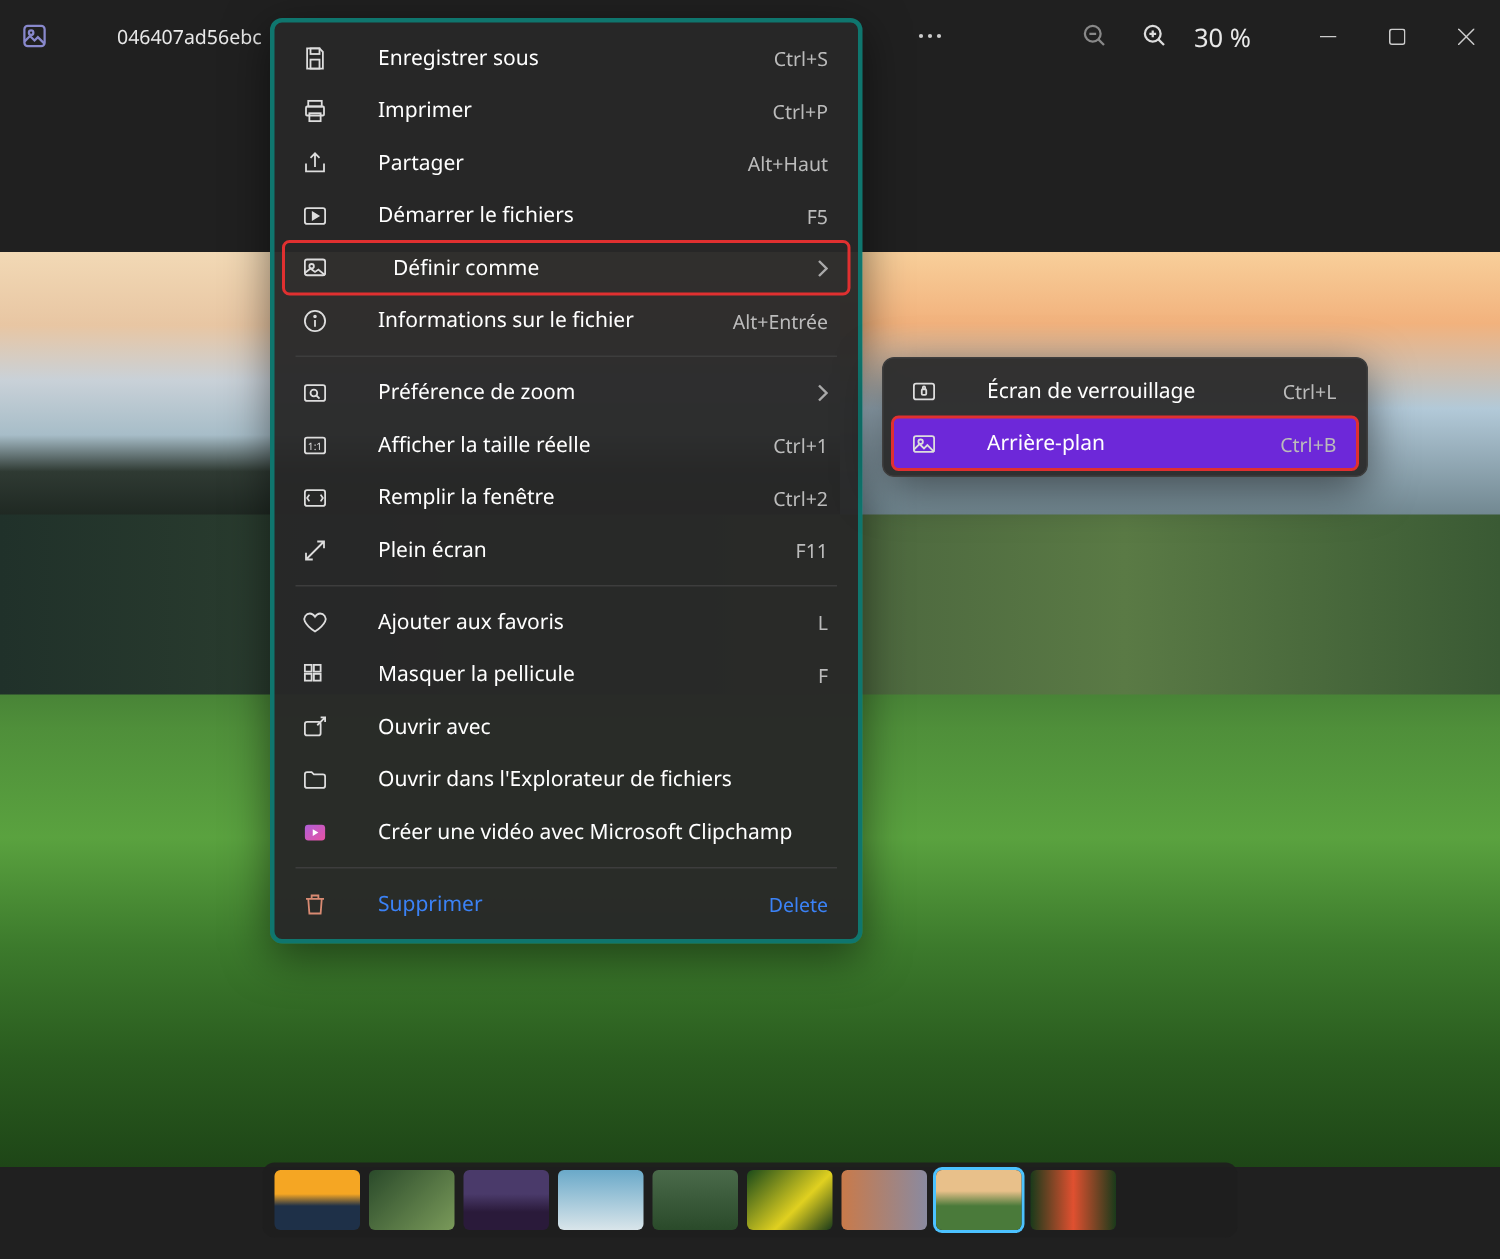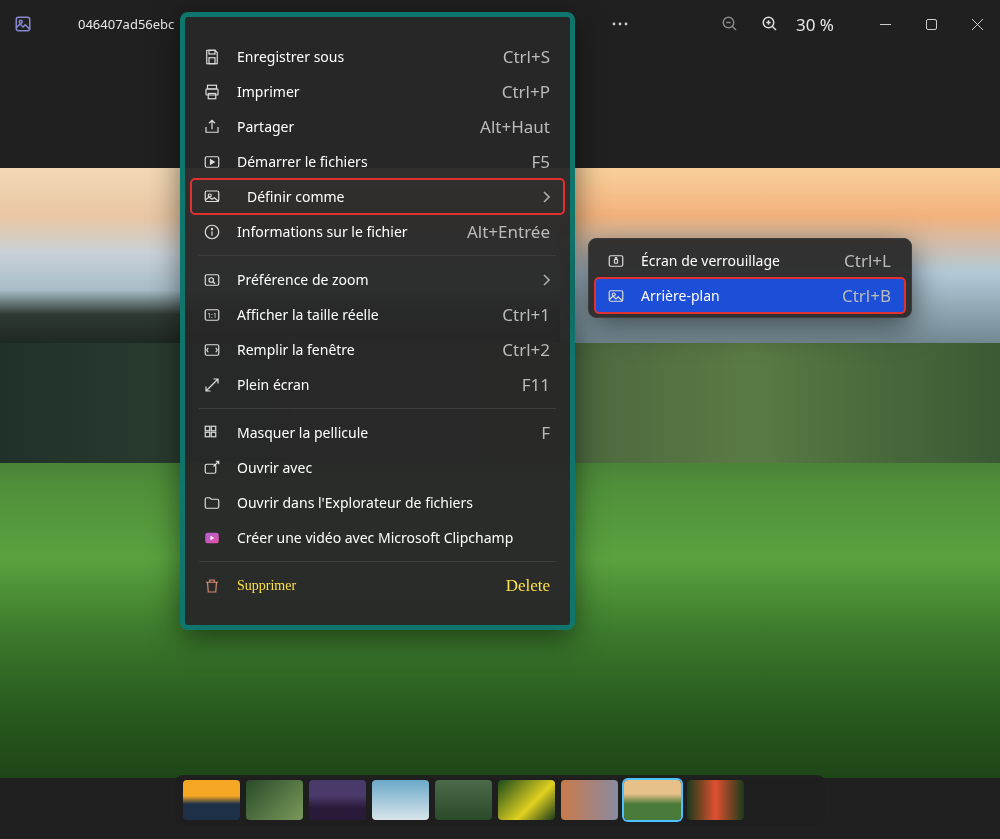--- a/index.html
+++ b/index.html
@@ -21,33 +21,33 @@
     #2f3a33 24%, #1b241e 30%, #3a6b2f 40%, #4f8f3a 52%,
     #5aa23f 64%, #3c7a2c 76%, #2a5c1f 88%, #1e4617 100%);
 }
 .image-bg::before { content:""; position:absolute; top:0; left:560px; right:0; height:190px;
   background: linear-gradient(to bottom, #f8cf9a 0%, #f2b27d 25%, #b2c9d8 55%, #647a82 100%);
 }
 .image-bg::after { content:""; position:absolute; top:175px; left:0; right:0; height:120px;
   background: linear-gradient(to right, #20312a 0%, #2d4030 25%, #47603c 50%, #5a7a45 75%, #3a5a34 100%);
 }
 
-.ctx-menu { position:absolute; top:12px; left:180px; width:395px; background: rgba(40,40,40,0.96); border:5px solid #0f766e; border-radius:8px; padding:22px 4px; box-shadow: 0 8px 30px rgba(0,0,0,0.5); z-index:5; }
+.ctx-menu { position:absolute; top:12px; left:180px; width:395px; background: rgba(40,40,40,0.96); border:3px solid #0f766e; border-radius:8px; padding:6px 4px; box-shadow: 0 8px 30px rgba(0,0,0,0.5); z-index:5; }
 .ctx-item { display:flex; align-items:center; height:35px; padding:0 14px 0 10px; color:#fff; font-size:14px; border-radius:4px; margin: 0 2px; position:relative; }
-.ctx-item .ico { width:22px; height:22px; margin-right:14px; display:flex; align-items:center; justify-content:center; color:#ddd; flex-shrink:0; }
+.ctx-item .ico { width:22px; height:22px; margin-right:31px; display:flex; align-items:center; justify-content:center; color:#ddd; flex-shrink:0; }
 .ctx-item .label { flex:1; }
-.ctx-item .shortcut { font-size:17px; color:#bbb; }
+.ctx-item .shortcut { font-size:13px; color:#bbb; }
 .ctx-item .chev { color:#aaa; }
 .ctx-item.highlighted { outline: 2.5px solid #e03030; outline-offset:-1px;gap:10px; }
-.ctx-item.delete .label, .ctx-item.delete .shortcut { color:#fde047;font-family:Liberation Serif, serif; }
+.ctx-item.delete .label, .ctx-item.delete .shortcut { color:#3b82f6; }
 .ctx-item.delete .ico { color:#d88a72; }
 .ctx-sep { height:1px; background:#3d3d3d; margin:6px 10px; }
 
 .submenu { position:absolute; top:238px; left:588px; width:324px; background: rgba(44,44,44,0.97); border:1px solid #3e3e3e; border-radius:8px; padding:4px; box-shadow: 0 8px 30px rgba(0,0,0,0.55); z-index:6; }
-.submenu .ctx-item.highlighted2 { background:#1d4ed8; outline: 2.5px solid #e03030; outline-offset:-1px; }
+.submenu .ctx-item.highlighted2 { background:#6d28d9; outline: 2.5px solid #e03030; outline-offset:-1px; }
 
 .filmstrip { position:absolute; left:175px; right:175px; bottom:14px; height:50px; background: rgba(30,30,30,0.92); border-radius:8px; display:flex; align-items:center; padding:0 8px; gap:6px; z-index:3; }
 .thumb { width:57px; height:40px; border-radius:4px; flex-shrink:0; }
 .thumb.selected { box-shadow: 0 0 0 2px #4cc2ff; }
 
 svg { display:block; }
 </style>
 </head>
 <body>
 
@@ -216,20 +216,29 @@
   <div class="ctx-item">
     <span class="ico">
         <svg width="18" height="18" viewBox="0 0 24 24" fill="none" stroke="currentColor" stroke-width="1.6">
           <path d="M4 20l16-16M4 14v6h6M20 10V4h-6"></path>
         </svg>
       </span>
     <span class="label">Plein écran</span>
     <span class="shortcut">F11</span>
   </div>
   <div class="ctx-sep"></div>
+  <div class="ctx-item">
+    <span class="ico">
+        <svg width="18" height="18" viewBox="0 0 24 24" fill="none" stroke="currentColor" stroke-width="1.6">
+          <path d="M12 20s-7-4.5-9-9c-1.5-3.5 1-7 4.5-7 2 0 3.5 1.5 4.5 3 1-1.5 2.5-3 4.5-3 3.5 0 6 3.5 4.5 7-2 4.5-9 9-9 9z"></path>
+        </svg>
+      </span>
+    <span class="label">Ajouter aux favoris</span>
+    <span class="shortcut">L</span>
+  </div>
   <div class="ctx-item">
     <span class="ico">
         <svg width="18" height="18" viewBox="0 0 24 24" fill="none" stroke="currentColor" stroke-width="1.6">
           <rect x="3" y="3" width="6" height="6"></rect>
           <rect x="11" y="3" width="6" height="6"></rect>
           <rect x="3" y="11" width="6" height="6"></rect>
           <rect x="11" y="11" width="6" height="6"></rect>
         </svg>
       </span>
     <span class="label">Masquer la pellicule</span>

